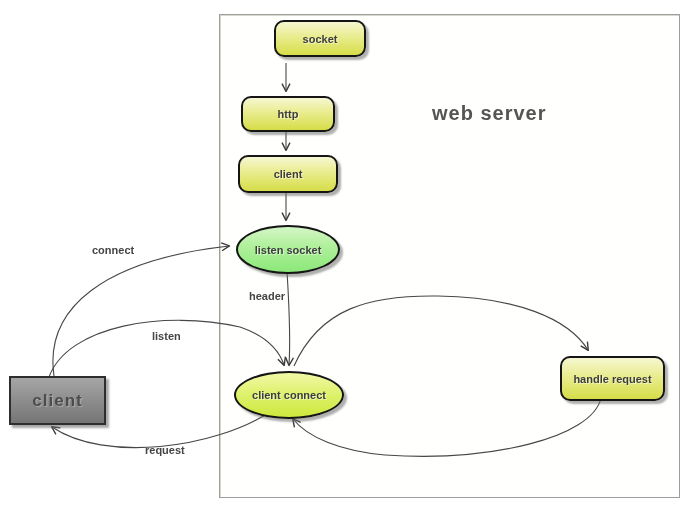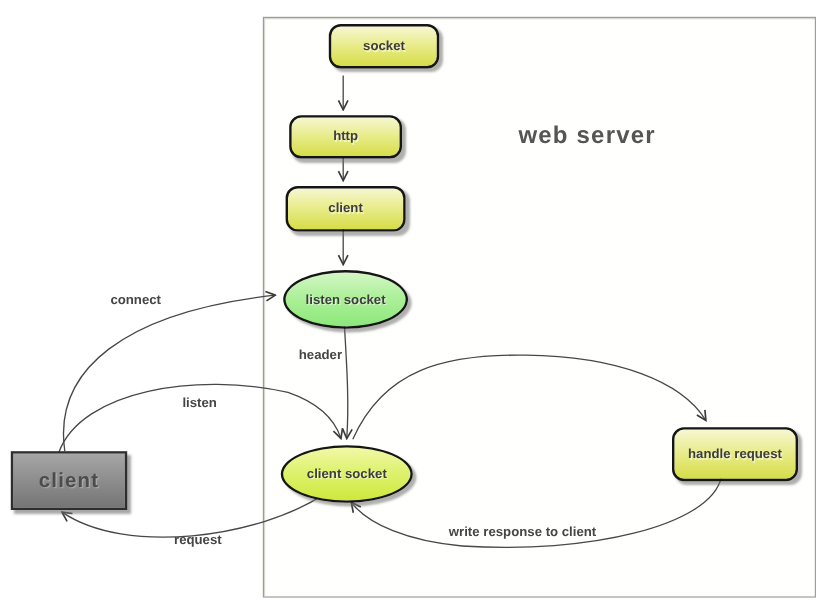--- a/index.html
+++ b/index.html
@@ -92,28 +92,27 @@
   <div class="node proc node-bind">
     <span>http</span>
   </div>
   <div class="node proc node-listen">
     <span>client</span>
   </div>
   <div class="node ellipse green node-listen-socket">
     <span>listen socket</span>
   </div>
   <div class="node ellipse yellowgreen node-client-socket">
-    <span>client socket</span>
+    <span>client connect</span>
   </div>
   <div class="node proc node-handle-request">
     <span>handle request</span>
   </div>
   <div class="node node-client">
     <span>client</span>
   </div>
 
   <div class="edge-label lbl-accept">header</div>
   <div class="edge-label lbl-connect">connect</div>
   <div class="edge-label lbl-request">listen</div>
   <div class="edge-label lbl-response">request</div>
-  <div class="edge-label lbl-write">write response to client</div>
 
 </div>
 
 </body></html>

